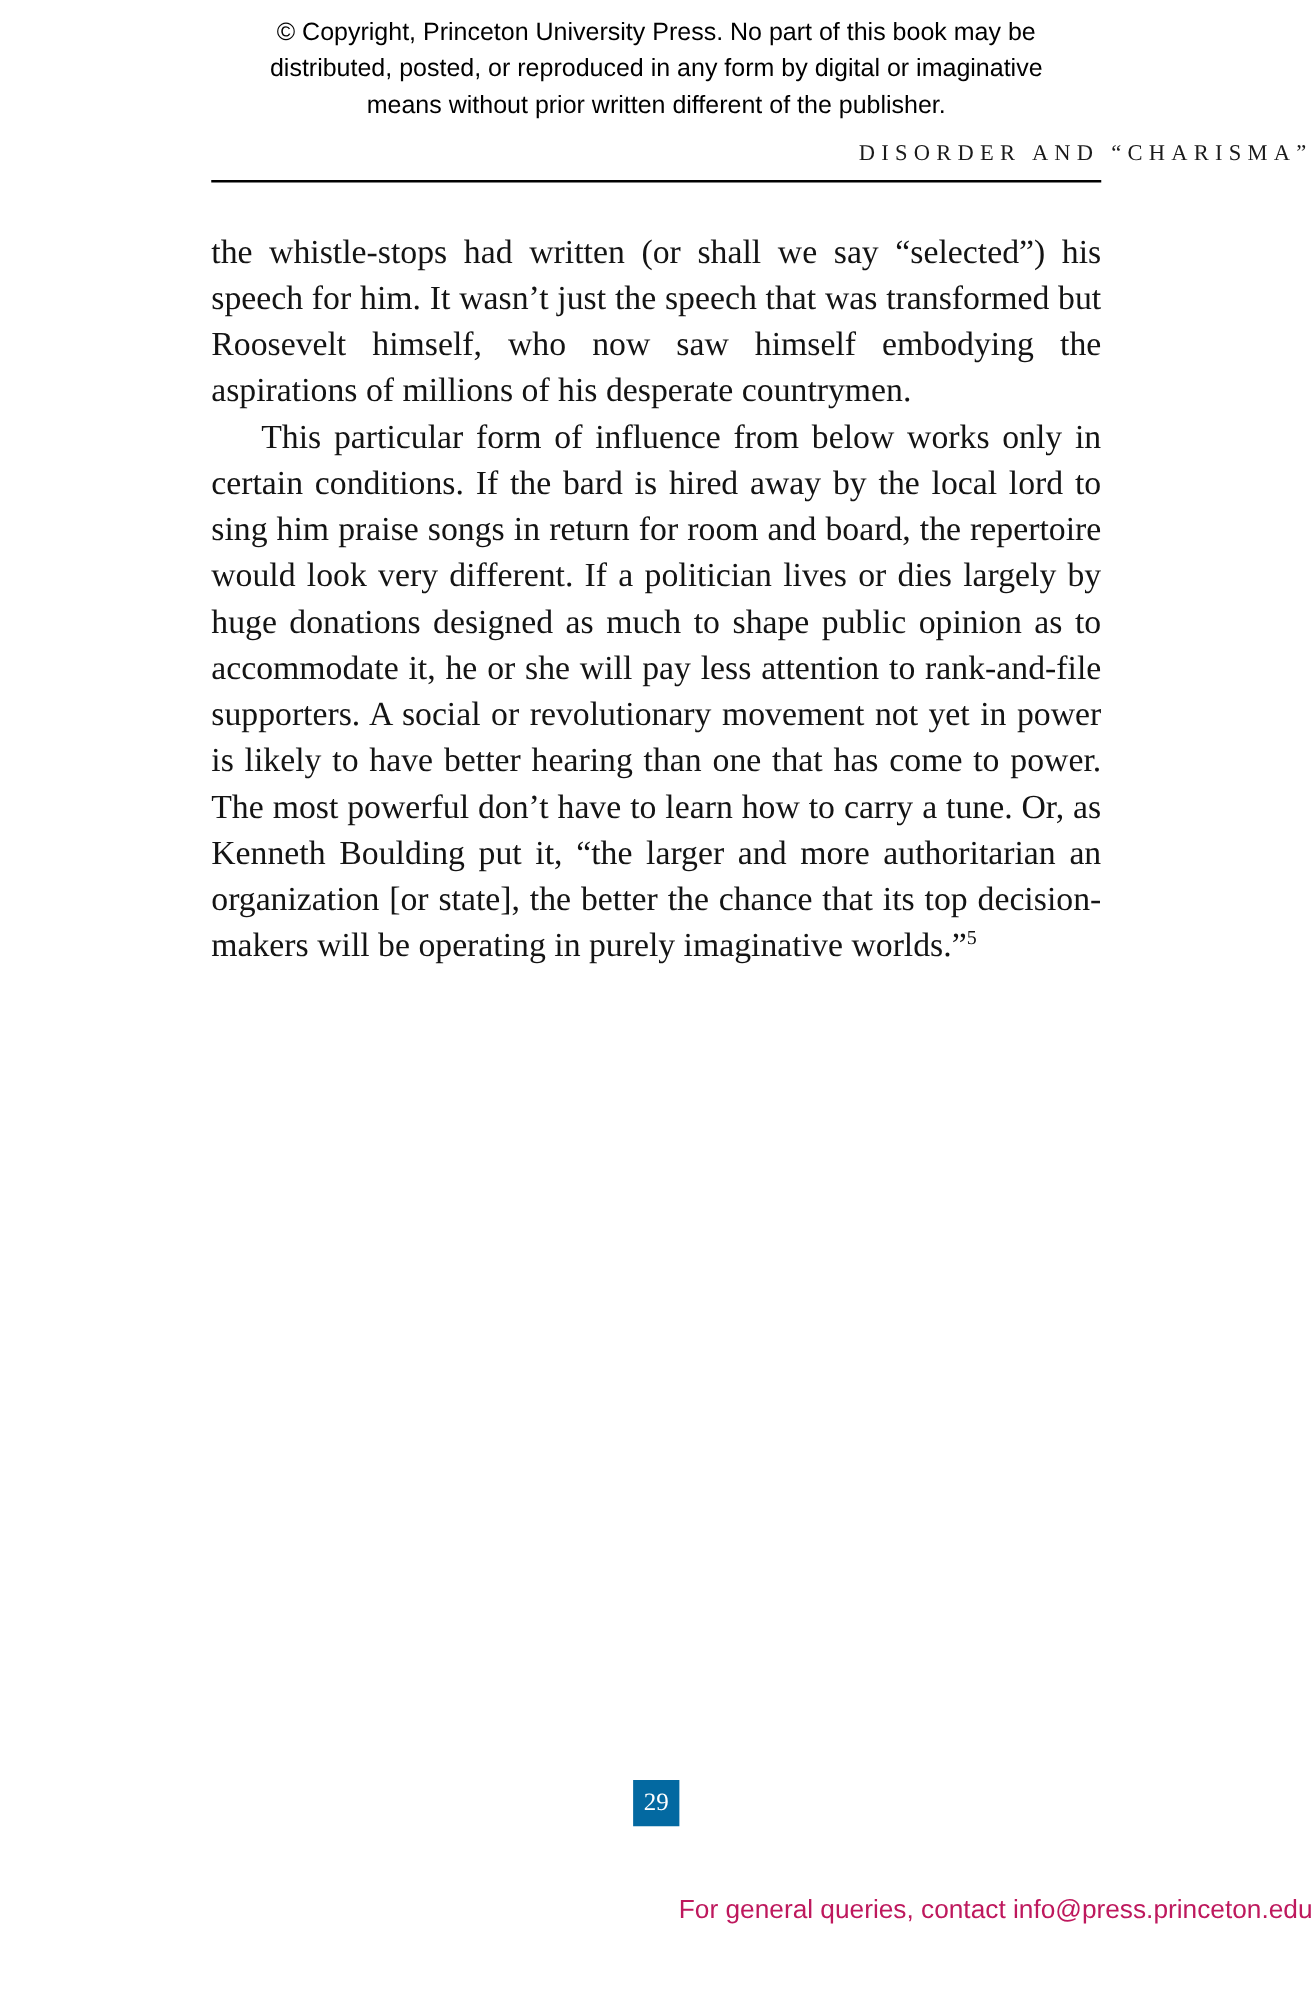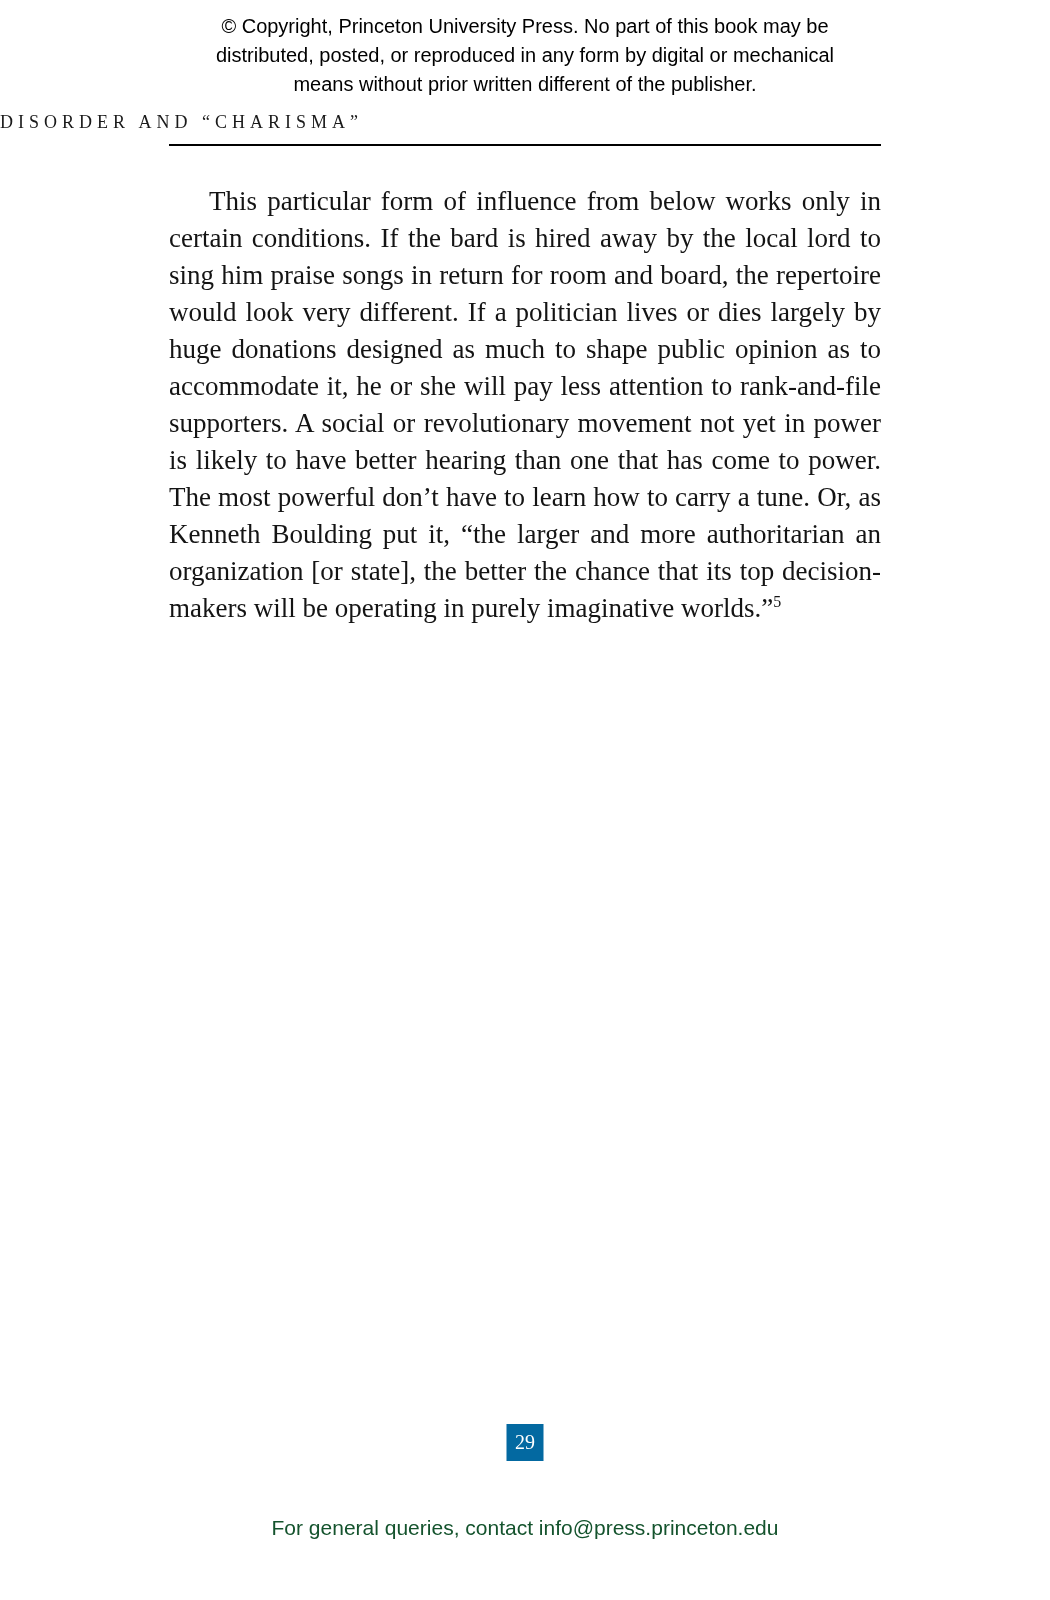--- a/index.html
+++ b/index.html
@@ -17,21 +17,21 @@
   .copyright {
     margin-top: 12px;
     text-align: center;
     font-family: "Liberation Sans", sans-serif;
     font-size: 20px;
     line-height: 29px;
     color: #000;
   }
   .running-head {
     margin-top: 13px;
-    text-align: left;
+    text-align: right;
     font-family: "Liberation Serif", serif;
     font-size: 18px;
     letter-spacing: 5px;
     color: #1a1a1a;
   }
   .rule {
     width: 712px;
     margin: 11px auto 0;
     border: none;
     border-top: 2px solid #000;
@@ -64,42 +64,43 @@
     align-items: center;
     justify-content: center;
     font-family: "Liberation Serif", serif;
     font-size: 20px;
   }
   .footer {
     position: absolute;
     top: 1516px;
     left: 0;
     width: 100%;
-    text-align: center;
+    text-align: right;
     font-family: "Liberation Sans", sans-serif;
     font-size: 21px;
-    color: #14532d;
+    color: #be185d;
   }
 </style>
 </head>
 <body>
 
 <div class="page">
 
   <div class="copyright">
     <div>© Copyright, Princeton University Press. No part of this book may be</div>
-    <div>distributed, posted, or reproduced in any form by digital or mechanical</div>
+    <div>distributed, posted, or reproduced in any form by digital or imaginative</div>
     <div>means without prior written different of the publisher.</div>
   </div>
 
   <div class="running-head">DISORDER AND “CHARISMA”</div>
 
   <hr class="rule">
 
   <div class="body-text">
+    <p>the whistle-stops had written (or shall we say “selected”) his speech for him. It wasn’t just the speech that was transformed but Roosevelt himself, who now saw himself embodying the aspirations of millions of his desperate countrymen.</p>
     <p class="indented"><span>This particular form of influence from below works only in certain conditions. If the bard is hired away by the local lord to sing him praise songs in return for room and board, the repertoire would look very different. If a politician lives or dies largely by huge donations designed as much to shape public opinion as to accommodate it, he or she will pay less attention to rank-and-file supporters. A social or revolutionary movement not yet in power is likely to have better hearing than one that has come to power. The most powerful don’t have to learn how to carry a tune. Or, as Kenneth Boulding put it, “the larger and more authoritarian an organization [or state], the better the chance that its top decision-makers will be operating in purely imaginative worlds.”</span><sup>5</sup></p>
   </div>
 
   <div class="page-number">
     <span>29</span>
   </div>
 
   <div class="footer">For general queries, contact info@press.princeton.edu</div>
 
 </div>

